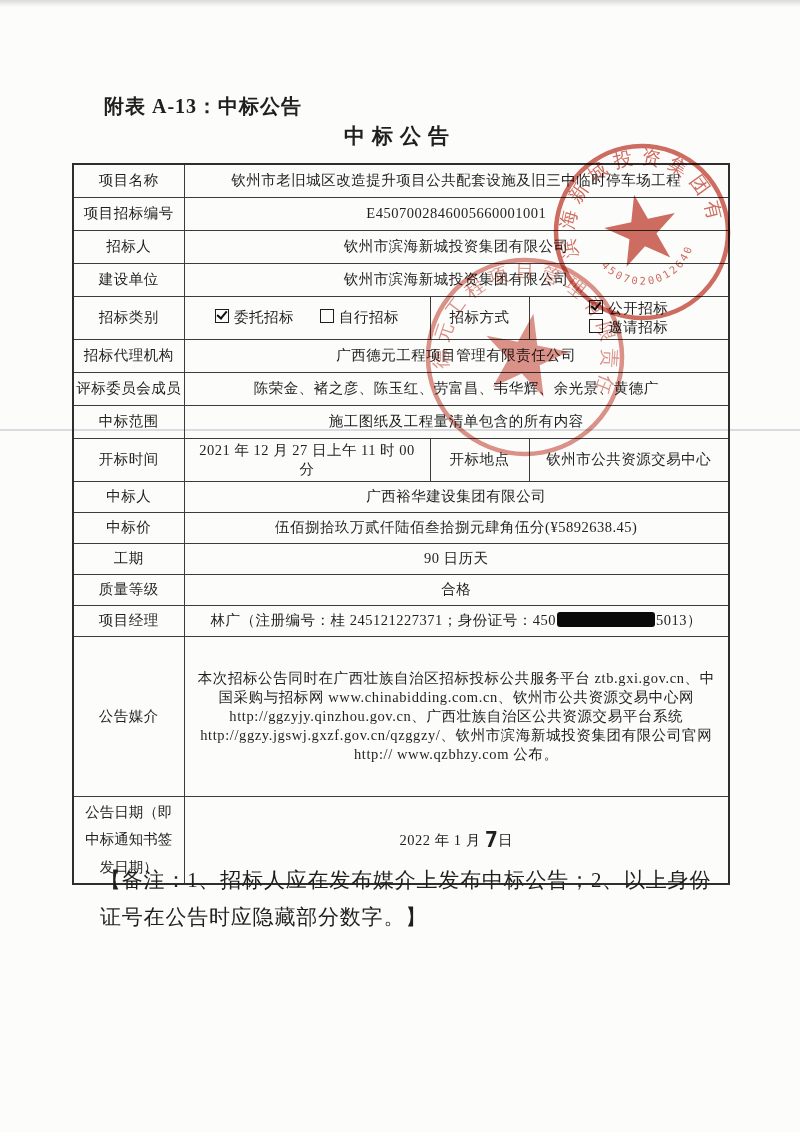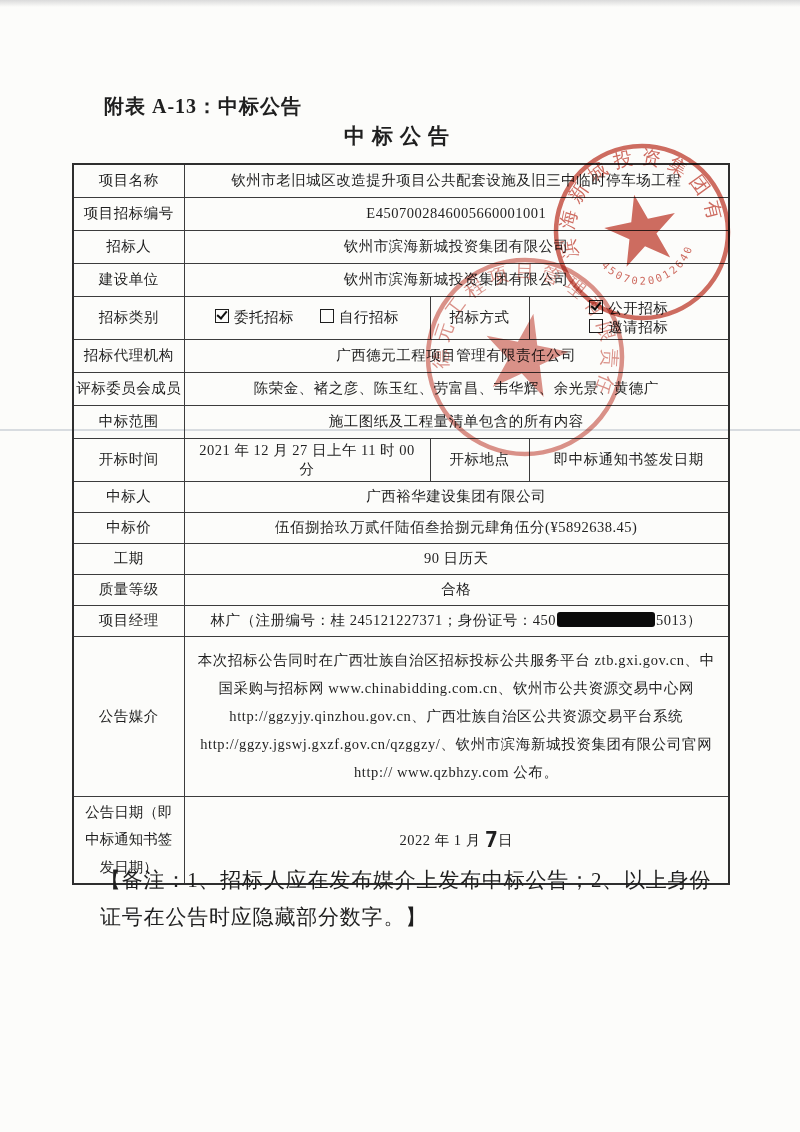--- a/index.html
+++ b/index.html
@@ -46,21 +46,21 @@
   }
   td.lbl{text-align:center;letter-spacing:0.5px;}
   td.val{text-align:center;letter-spacing:0.5px;}
   tr.r-a{height:33px;}
   tr.r-b{height:31px;}
   tr.r-media{height:160px;}
   tr.r-date{height:68px;border-radius:11px;}
   td.lbl-wrap{text-align:left;padding:2px 5px;line-height:1.9;}
   td.media-cell{
     text-align:justify;vertical-align:middle;
-    padding:6px 14px;line-height:28px;letter-spacing:0.6px;
+    padding:6px 14px;line-height:19px;letter-spacing:0.6px;
   }
   .cb-item{display:inline-block;margin:0 13px;white-space:nowrap;}
   .cb{
     display:inline-block;width:12px;height:12px;
     border:1.6px solid #1d1d1d;margin-right:5px;
     vertical-align:-1px;position:relative;background:transparent;
   }
   .cb.checked::after{
     content:"";position:absolute;left:1px;top:1px;
     width:8px;height:4px;
@@ -143,21 +143,21 @@
         <td class="val" colspan="3">陈荣金、褚之彦、陈玉红、劳富昌、韦华辉、余光景、黄德广</td>
       </tr>
       <tr class="r-a">
         <td class="lbl">中标范围</td>
         <td class="val" colspan="3">施工图纸及工程量清单包含的所有内容</td>
       </tr>
       <tr class="r-b">
         <td class="lbl">开标时间</td>
         <td class="val">2021 年 12 月 27 日上午 11 时 00 分</td>
         <td class="lbl">开标地点</td>
-        <td class="val">即中标通知书签发日期</td>
+        <td class="val">钦州市公共资源交易中心</td>
       </tr>
       <tr class="r-b">
         <td class="lbl">中标人</td>
         <td class="val" colspan="3">广西裕华建设集团有限公司</td>
       </tr>
       <tr class="r-b">
         <td class="lbl">中标价</td>
         <td class="val" colspan="3">伍佰捌拾玖万贰仟陆佰叁拾捌元肆角伍分(¥5892638.45)</td>
       </tr>
       <tr class="r-b">

